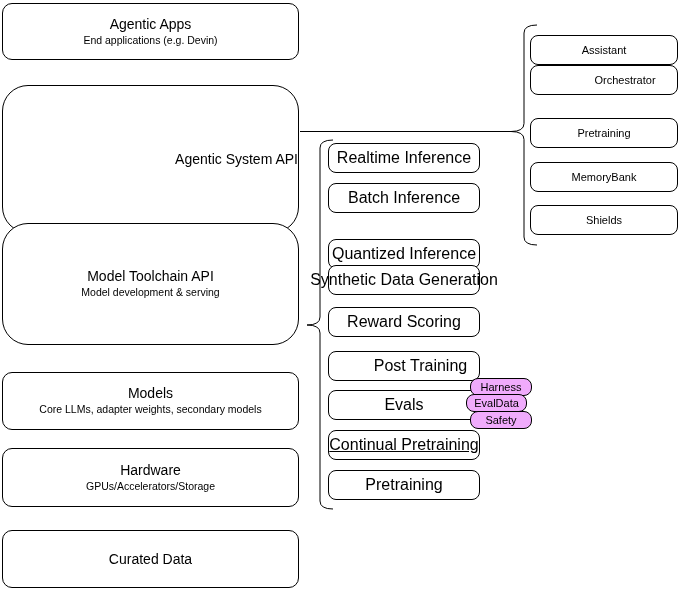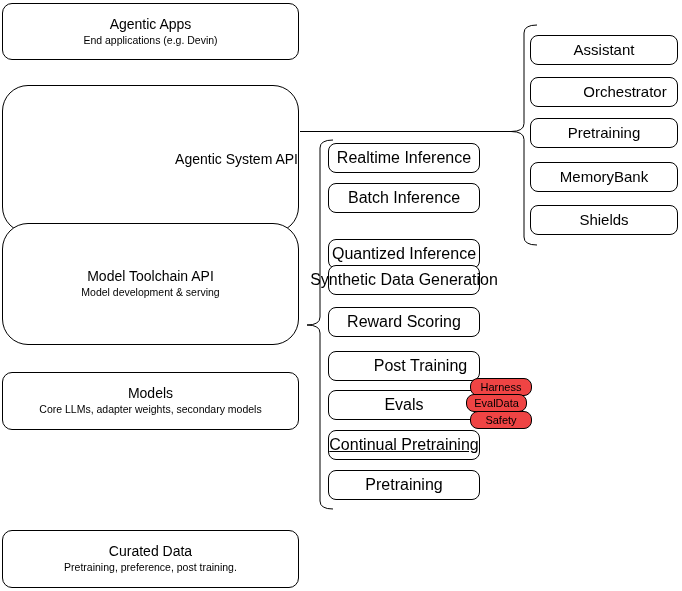--- a/index.html
+++ b/index.html
@@ -16,24 +16,24 @@
   .r10{border-radius:10px;}
   .r26{border-radius:26px;}
   .title{font-size:14px;line-height:17px;white-space:nowrap;}
   .subtitle{font-size:10.5px;line-height:15px;white-space:nowrap;}
   .node{
     left:328px;width:152px;height:30px;border-radius:8px;
     font-size:16px;line-height:28px;white-space:nowrap;
   }
   .rnode{
     left:530px;width:148px;height:30px;border-radius:8px;
-    font-size:15px;line-height:28px;white-space:nowrap;
+    font-size:11px;line-height:28px;white-space:nowrap;
   }
   .tag{
-    position:absolute;box-sizing:border-box;background:#ef4444;
+    position:absolute;box-sizing:border-box;background:#f0abfc;
     border:1px solid #000000;border-radius:8px;height:18px;
     font-size:11px;line-height:12px;text-align:center;white-space:nowrap;
     display:flex;align-items:center;justify-content:center;z-index:5;
   }
   .connector-layer{position:absolute;left:0;top:0;width:682px;height:591px;pointer-events:none;}
 </style>
 </head>
 <body>
 
 <div class="canvas">
@@ -56,39 +56,42 @@
   <div class="box stack-box r26" style="top:223px;height:122px;">
     <div class="title">Model Toolchain API</div>
     <div class="subtitle">Model development &amp; serving</div>
   </div>
 
   <div class="box stack-box r10" style="top:372px;height:58px;">
     <div class="title">Models</div>
     <div class="subtitle">Core LLMs, adapter weights, secondary models</div>
   </div>
 
+  <div class="box stack-box r10" style="top:448px;height:59px;">
+    <div class="title">Hardware</div>
+    <div class="subtitle">GPUs/Accelerators/Storage</div>
+  </div>
 
   <div class="box stack-box r10" style="top:530px;height:58px;">
     <div class="title">Curated Data</div>
-    <div class="subtitle">Pretraining, preference, post training.</div>
   </div>
 
   <div class="box node" style="top:143px;">Realtime Inference</div>
   <div class="box node" style="top:183px;">Batch Inference</div>
   <div class="box node" style="top:239px;">Quantized Inference</div>
   <div class="box node" style="top:265px;">Synthetic Data Generation</div>
   <div class="box node" style="top:307px;">Reward Scoring</div>
   <div class="box node" style="top:351px;padding-left:33px;">Post Training</div>
   <div class="box node" style="top:390px;">Evals</div>
   <div class="box node" style="top:430px;text-decoration:underline;">Continual Pretraining</div>
   <div class="box node" style="top:470px;">Pretraining</div>
 
   <div class="tag" style="left:470px;top:378px;width:62px;">Harness</div>
   <div class="tag" style="left:466px;top:394px;width:61px;">EvalData</div>
   <div class="tag" style="left:470px;top:411px;width:62px;">Safety</div>
 
   <div class="box rnode" style="top:35px;">Assistant</div>
-  <div class="box rnode" style="top:77px;padding-left:42px;">Orchestrator</div>
+  <div class="box rnode" style="top:65px;padding-left:42px;">Orchestrator</div>
   <div class="box rnode" style="top:118px;">Pretraining</div>
   <div class="box rnode" style="top:162px;">MemoryBank</div>
   <div class="box rnode" style="top:205px;">Shields</div>
 
 </div>
 
 </body></html>

